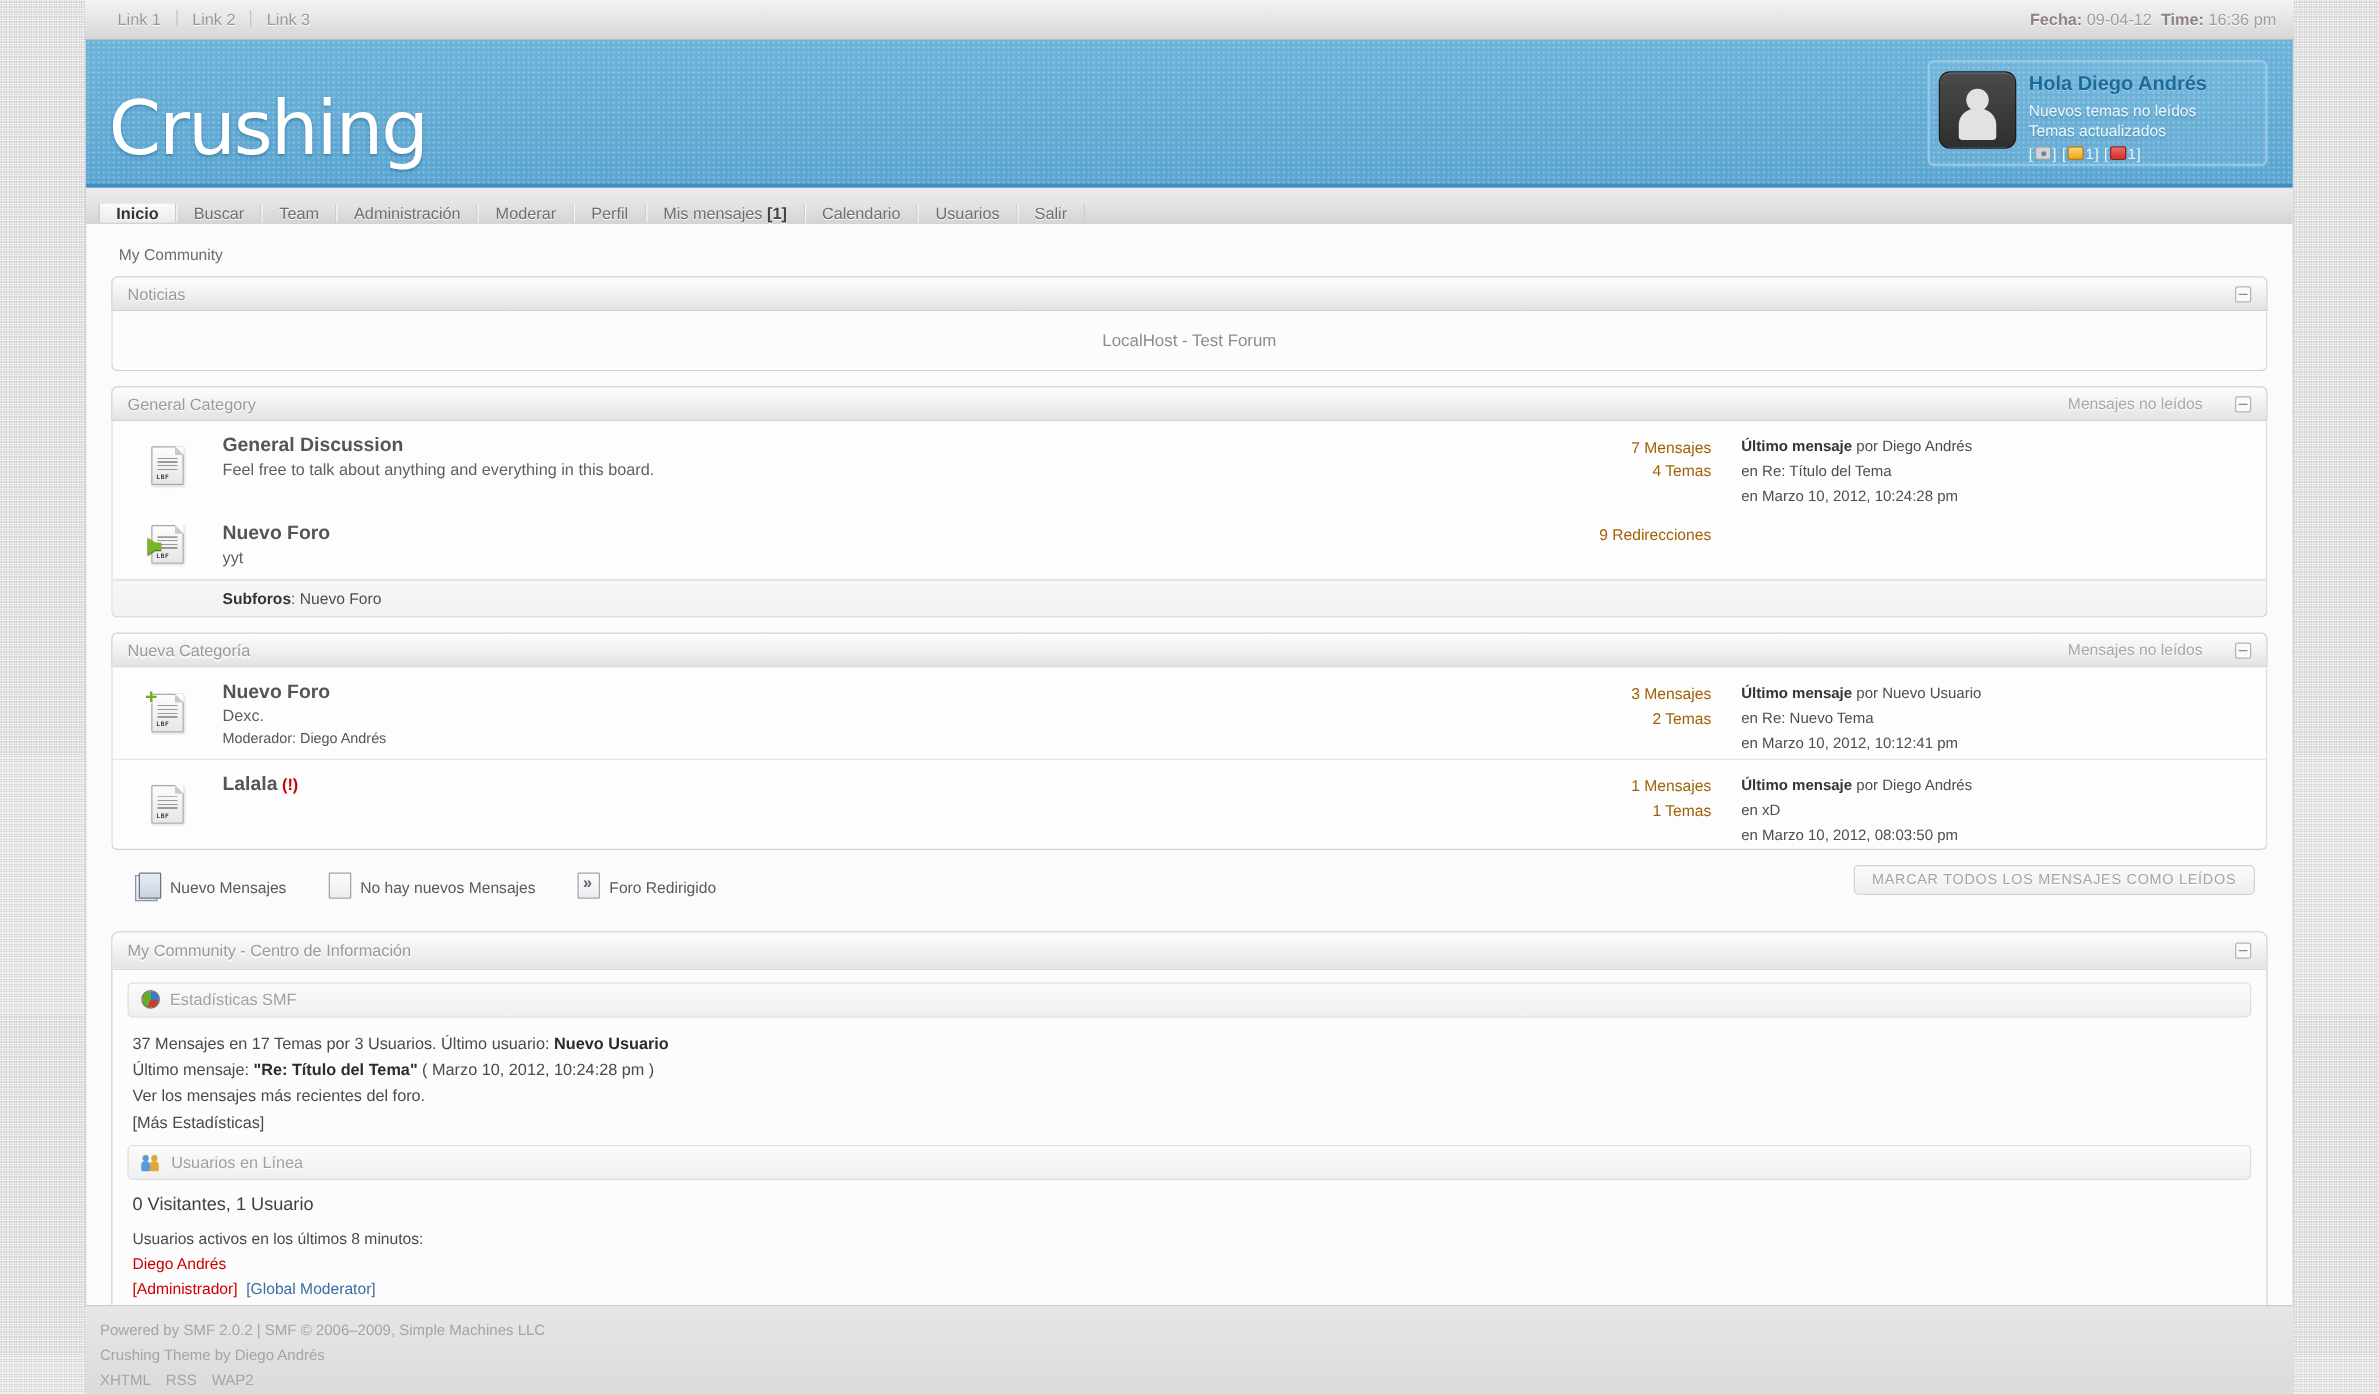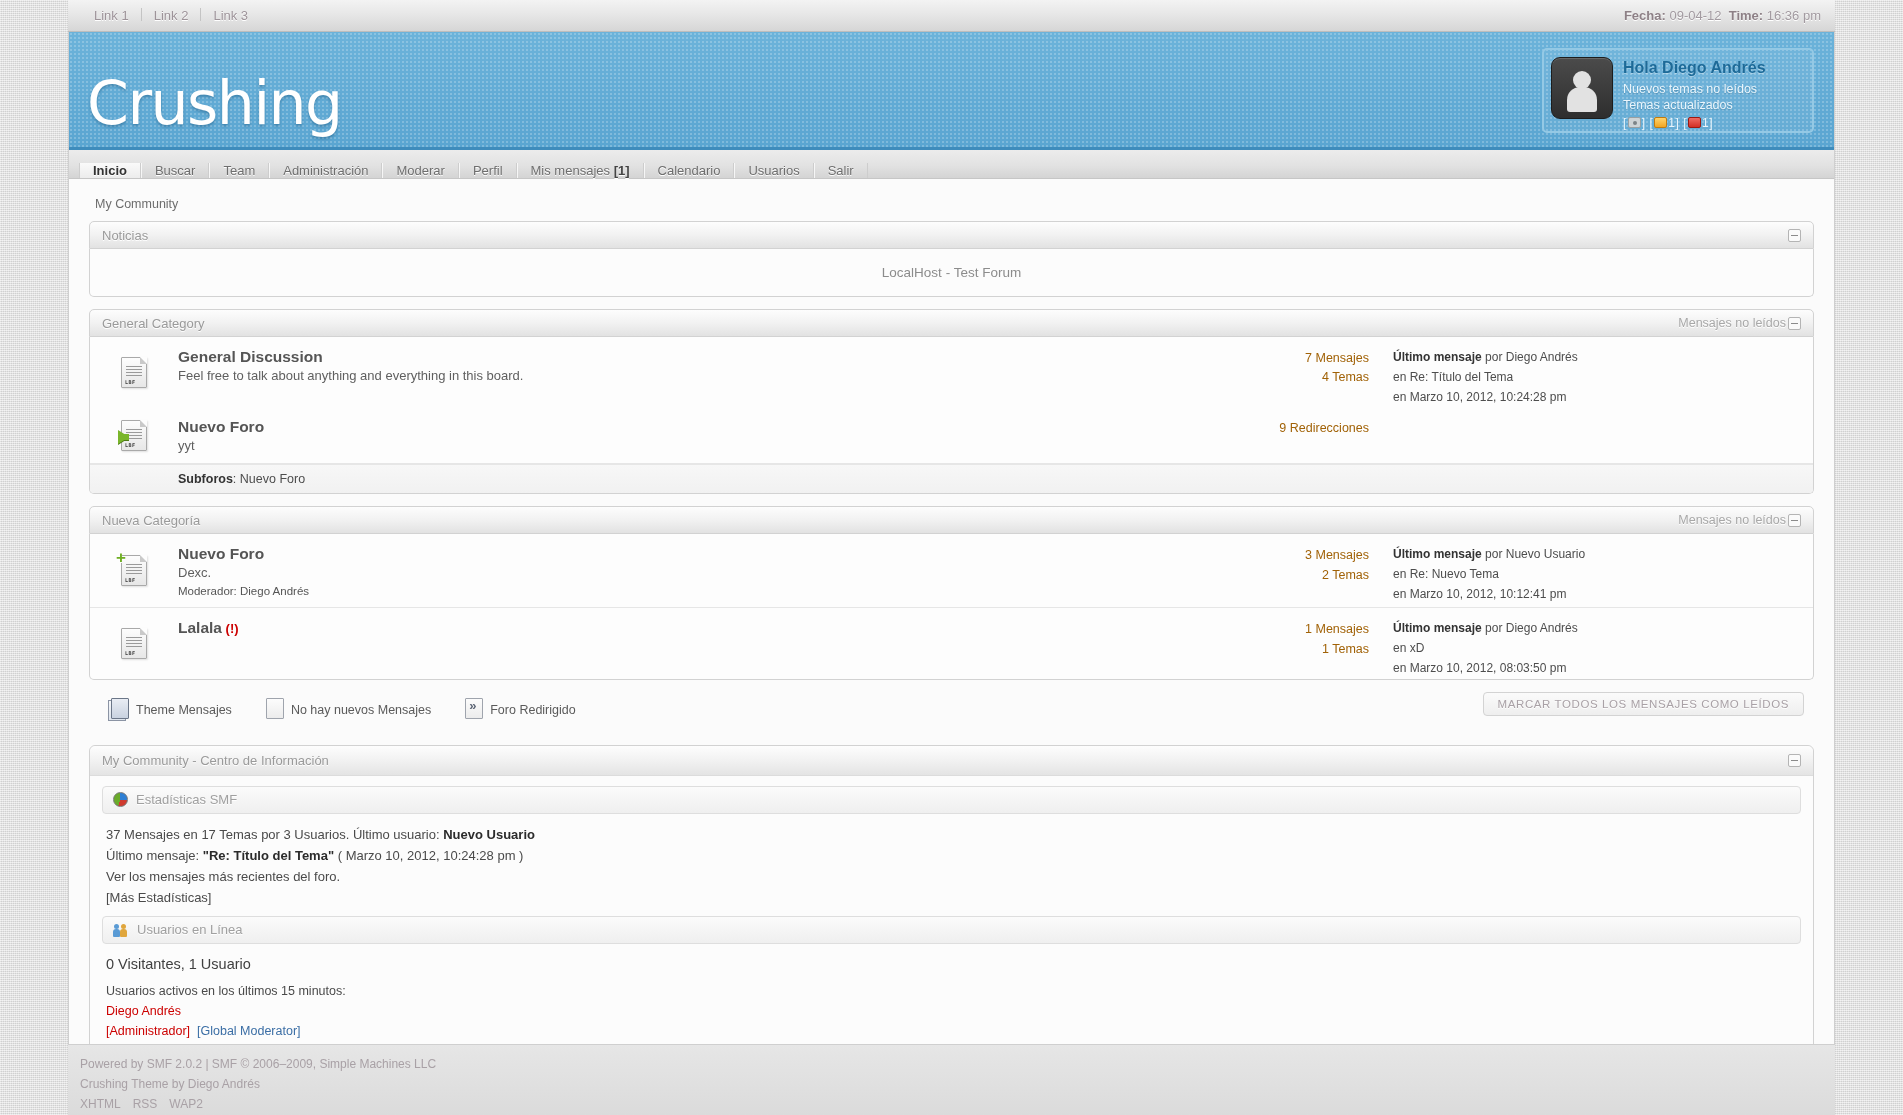--- a/index.html
+++ b/index.html
@@ -126,21 +126,21 @@
   .breadcrumb a{ color:#6d6d6d; text-decoration:none; }
 
   .panel{ margin-bottom:12px; }
   .cat-bar{
     height:28px; display:flex; align-items:center; justify-content:space-between;
     padding:0 12px;
     background:linear-gradient(to bottom,#fdfdfd 0%,#f2f2f2 48%,#e2e2e2 100%);
     border:1px solid #d2d2d2; border-radius:5px 5px 0 0;
     color:#9a9a9a; font-size:13px; text-shadow:0 1px 0 #fff;
   }
-  .cat-right{ display:flex; align-items:center; gap:2px; }
+  .cat-right{ display:flex; align-items:center; gap:26px; }
   .cat-right .lbl{ color:#a8a8a8; font-size:12.5px; }
   .collapse-btn{
     width:13px; height:13px; border:1px solid #b4b4b4; background:#fafafa;
     position:relative; border-radius:2px;
   }
   .collapse-btn:after{
     content:""; position:absolute; left:2px; top:5px; width:7px; height:1px; background:#8b8b8b;
   }
 
   .news-body{
@@ -471,21 +471,21 @@
             <div><b>Último mensaje</b> <span>por Diego Andrés</span></div>
             <div>en xD</div>
             <div>en Marzo 10, 2012, 08:03:50 pm</div>
           </div>
         </div>
 
       </div>
     </div>
 
     <div class="legend">
-      <span><span class="lico new"><span class="pg"></span></span><span>Theme Mensajes</span></span>
+      <span><span class="lico new"><span class="pg"></span></span><span>Nuevo Mensajes</span></span>
       <span><span class="lico"><span class="pg"></span></span><span>No hay nuevos Mensajes</span></span>
       <span><span class="lico redir"><span class="pg"></span></span><span>Foro Redirigido</span></span>
       <span class="markread">Marcar todos los mensajes como leídos</span>
     </div>
 
     <div id="infocenter">
       <div class="ic-title">
         <span>My Community - Centro de Información</span>
         <span class="collapse-btn"></span>
       </div>
@@ -504,21 +504,21 @@
 
         <div class="sec-bar">
           <span class="usersico">
               <i class="a"></i>
               <i class="b"></i>
             </span>
           <span>Usuarios en Línea</span>
         </div>
         <div class="online-body">
           <div class="big">0 Visitantes, 1 Usuario</div>
-          <div class="small">Usuarios activos en los últimos 15 minutos:</div>
+          <div class="small">Usuarios activos en los últimos 8 minutos:</div>
           <div class="small"><a href="#" class="red">Diego Andrés</a></div>
           <div class="small"><a href="#" class="red">[Administrador]</a>&nbsp; <a href="#" class="bluelink">[Global Moderator]</a></div>
           <div class="dotline"></div>
           <div class="small"><span>Máximo en linea hoy: </span><b>1</b><span>. Máximo en linea siempre: 3 (Marzo 10, 2012, 09:48:56 pm)</span></div>
         </div>
 
       </div>
     </div>
 
   </div>

